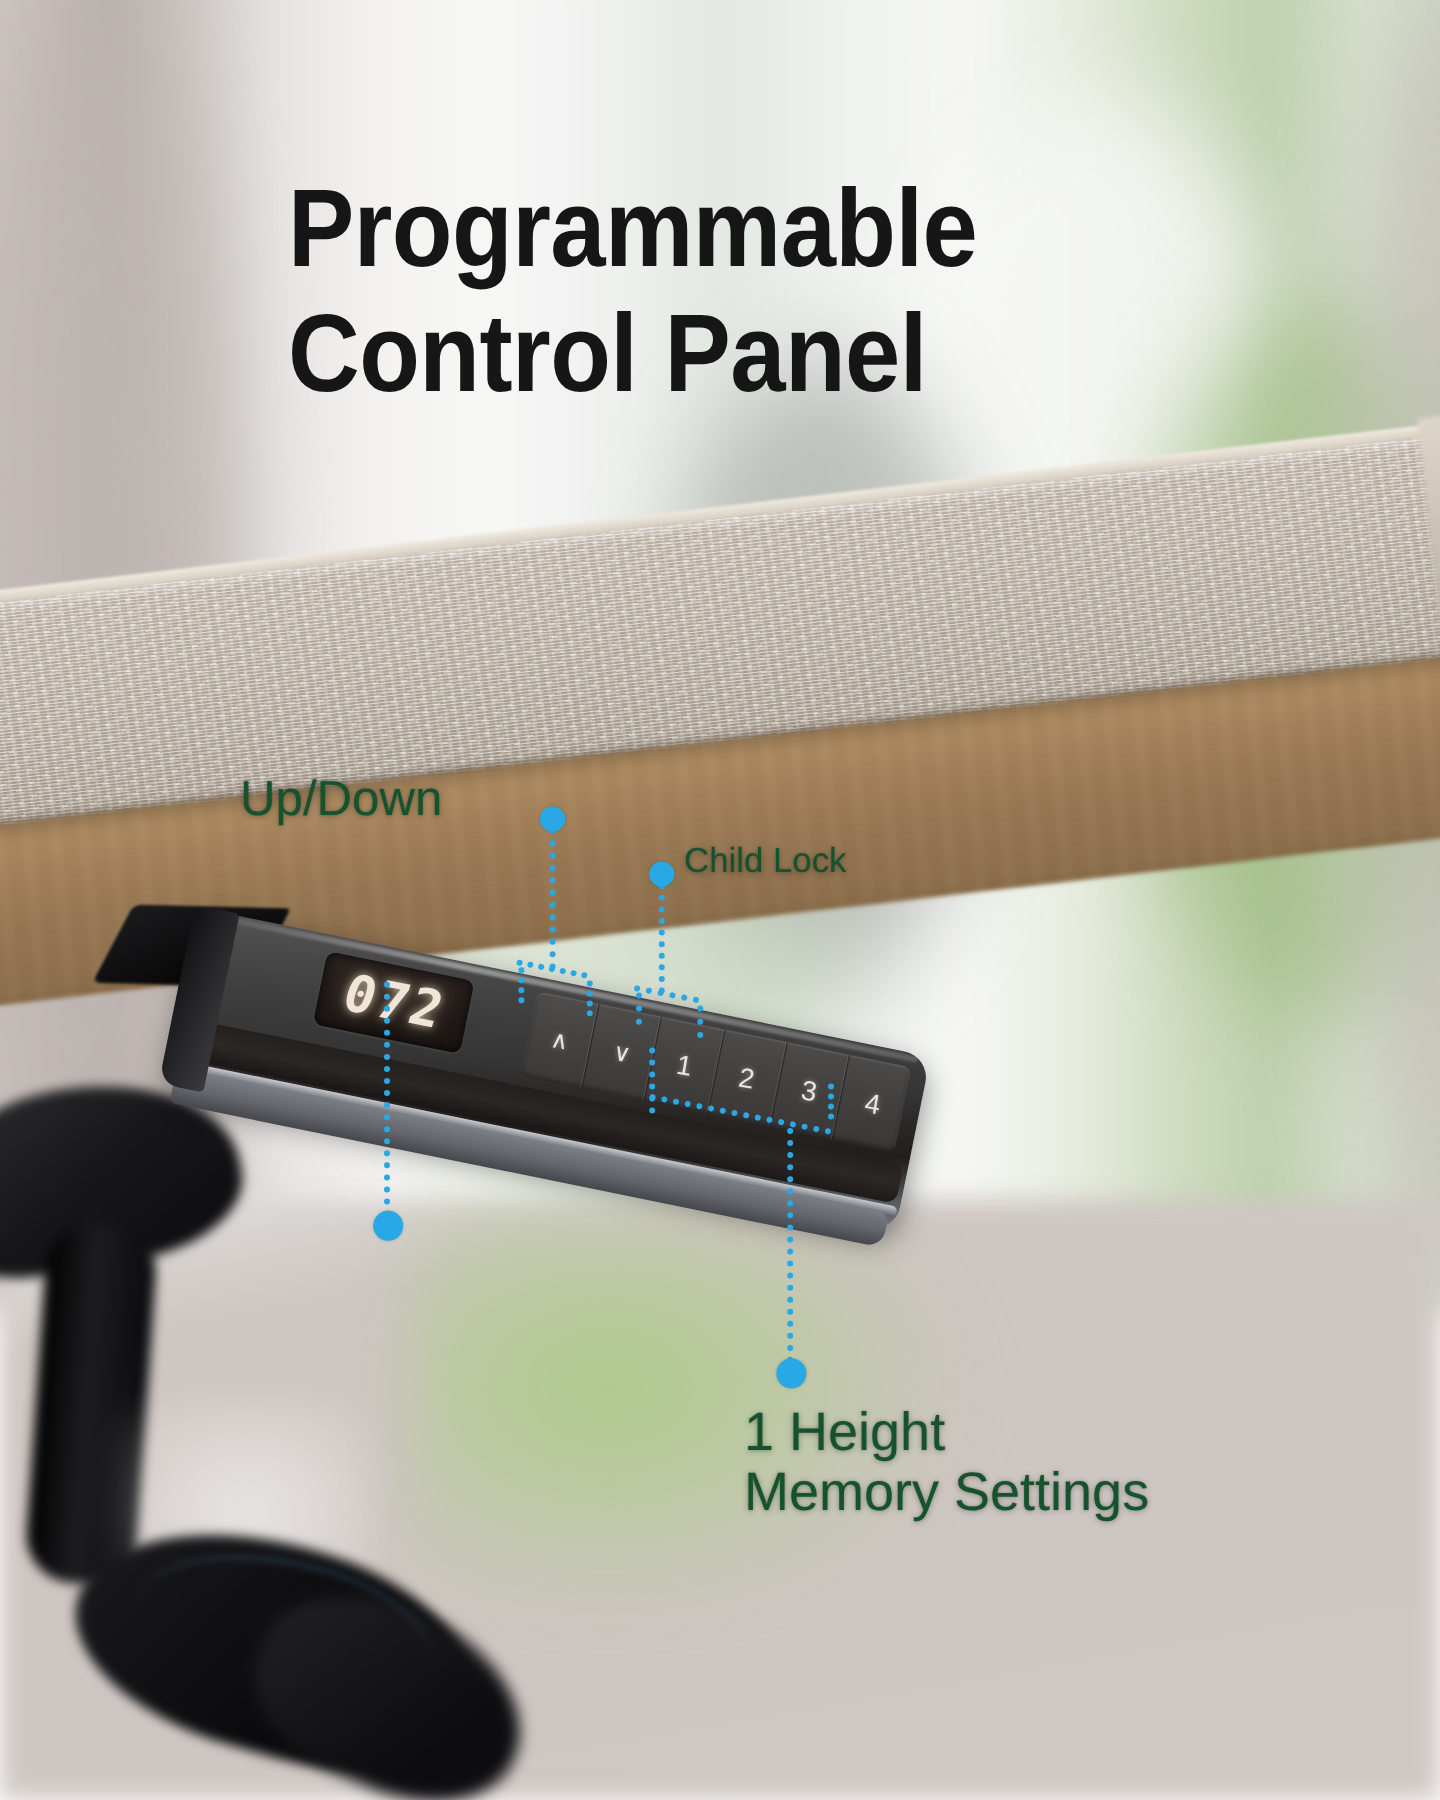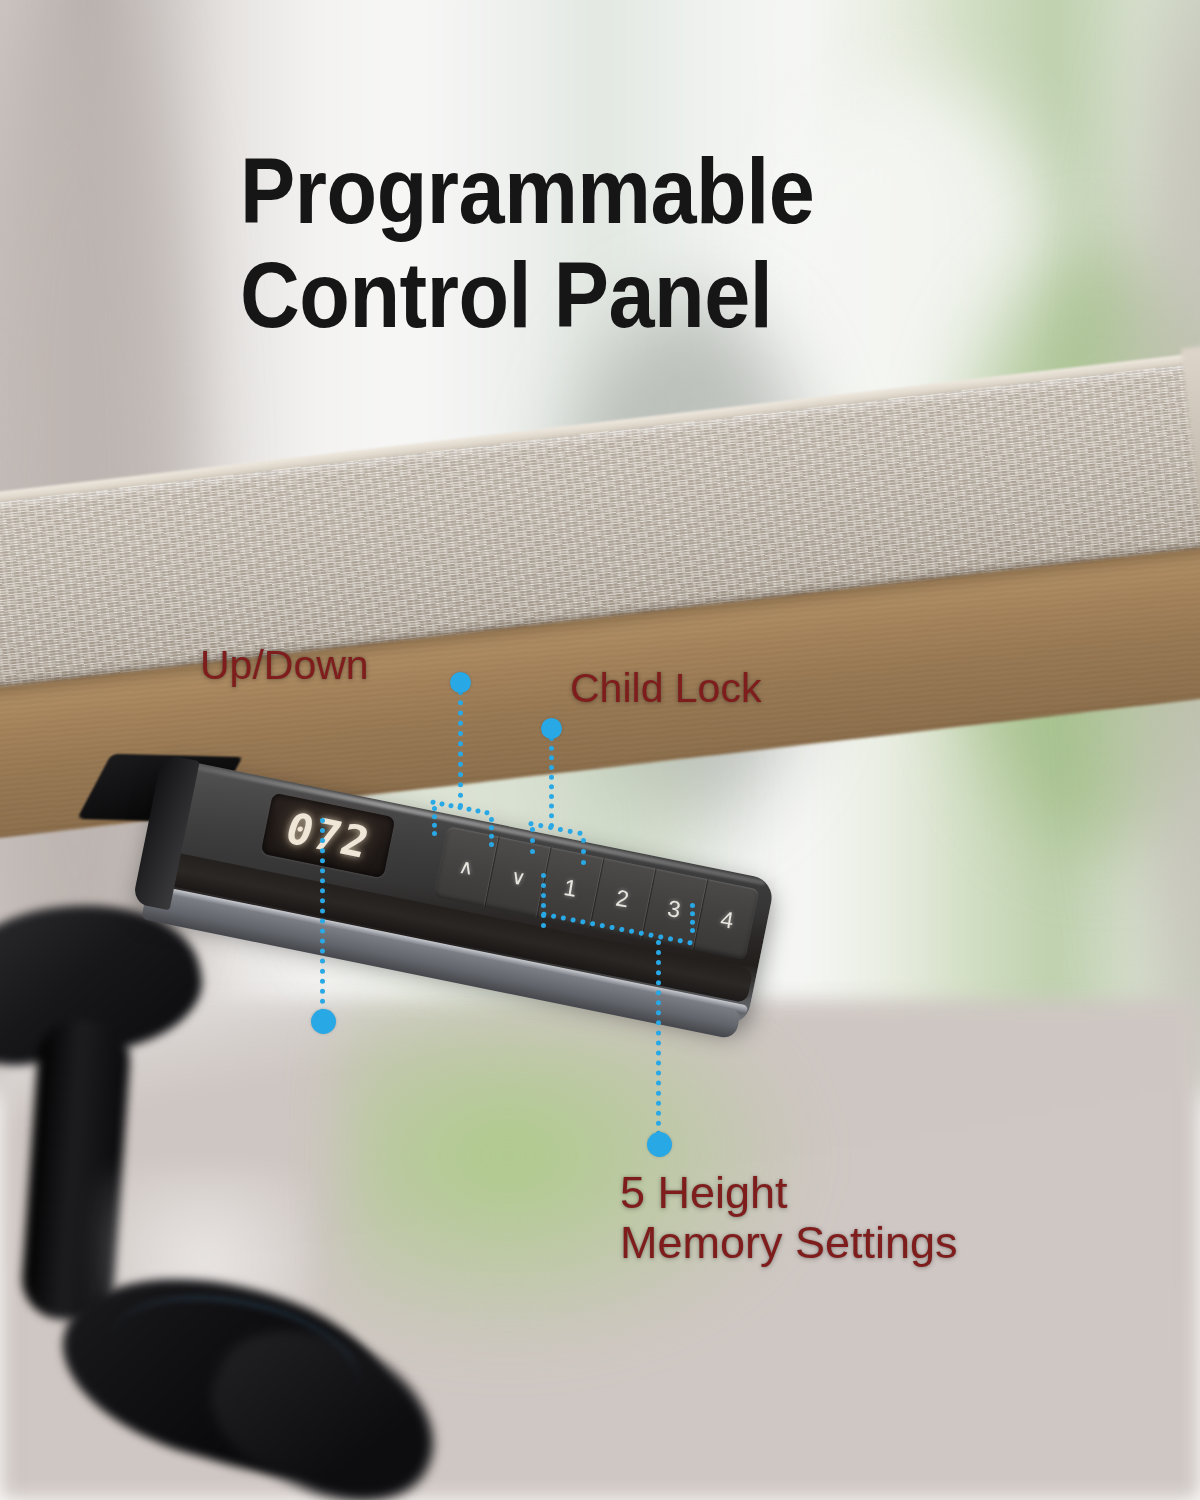--- a/index.html
+++ b/index.html
@@ -241,26 +241,26 @@
     font-size:23px; font-weight:400; color:#e9e6df;
     text-shadow:0 0 4px rgba(255,255,255,0.45);
     transform:rotate(-2deg);
   }
   .btn-label.arrow { font-size:20px; letter-spacing:0; }
 
   
   .callout {
     position:absolute;
     font-family:"Liberation Sans", sans-serif;
-    font-weight:400; color:#7f1d1d;
+    font-weight:400; color:#14532d;
     text-shadow:0 1px 5px rgba(0,0,0,0.30), 0 0 2px rgba(0,0,0,0.20);
     white-space:pre-line; line-height:1.12;
   }
   #lbl-updown { left:200px; top:643px; font-size:41px; }
-  #lbl-childlock { left:570px; top:666px; font-size:41px; }
+  #lbl-childlock { left:570px; top:702px; font-size:29px; }
   #lbl-led { left:36px; top:1022px; font-size:45px; }
   #lbl-memory { left:620px; top:1168px; font-size:45px; }
 
   
   .dot {
     position:absolute; border-radius:50%;
     background:var(--accent,#29a8e6);
     box-shadow:0 0 3px rgba(0,0,0,0.18);
   }
   .d-updown   { left:450px; top:672px;  width:21px; height:21px; }
@@ -405,16 +405,16 @@
     <div class="vline mem-stem" style="--accent: #29a8e6;"></div>
   </div>
 
   <div class="dot d-updown" style="--accent: #29a8e6;"></div>
   <div class="dot d-child" style="--accent: #29a8e6;"></div>
   <div class="dot d-led" style="--accent: #29a8e6;"></div>
   <div class="dot d-memory" style="--accent: #29a8e6;"></div>
 
   <div class="callout" id="lbl-updown">Up/Down</div>
   <div class="callout" id="lbl-childlock">Child Lock</div>
-  <div class="callout" id="lbl-memory">5 Height
+  <div class="callout" id="lbl-memory">1 Height
 Memory Settings</div>
 
 </div>
 
 </body></html>

